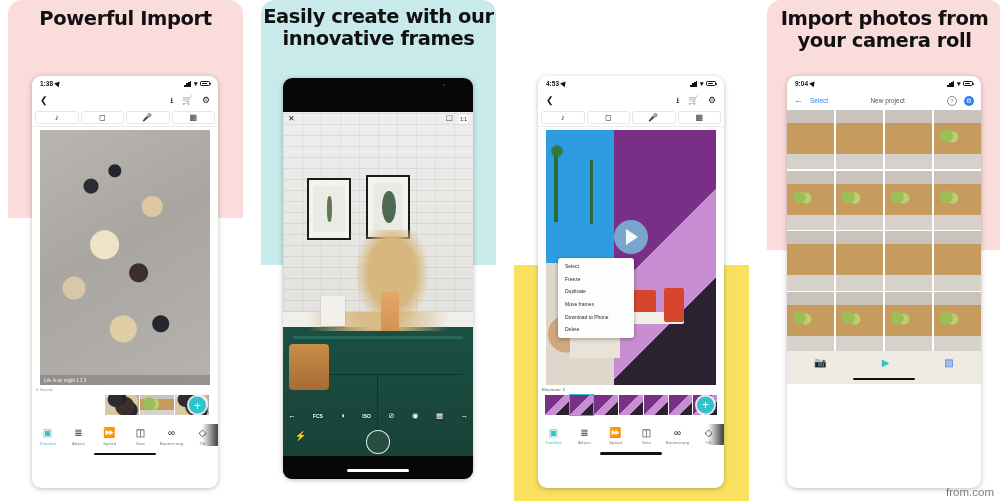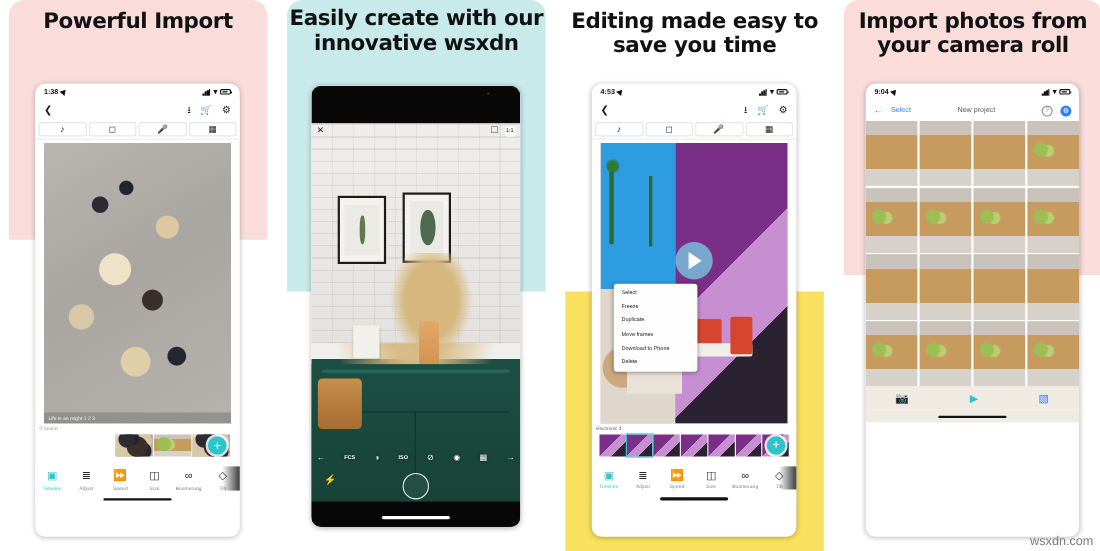--- a/index.html
+++ b/index.html
@@ -373,21 +373,21 @@
           </div>
       </div>
       <div class="homebar" style="margin-top:4px">
           <span></span>
         </div>
     </div>
   </div>
 
   <div class="panel">
     <div class="panel-bg" style="height:265px;background:#c8eaea"></div>
-    <div class="panel-title" style="top:6px">Easily create with our innovative wsxdn</div>
+    <div class="panel-title" style="top:6px">Easily create with our innovative frames</div>
 
     <div class="phone" style="left:28px; top:78px; width:190px; height:401px;">
       <div class="canvas ph-pampas" style="height:100%; position:relative;">
         <div class="ph-brick" style="position:absolute;left:0;right:0;top:34px;height:200px;"></div>
 
         <div style="position:absolute;left:24px;top:100px;width:44px;height:62px;border:2.2px solid #1b1b1b;background:#f3f2ee;"></div>
         <div style="position:absolute;left:30px;top:108px;width:32px;height:46px;background:#eceae4;"></div>
         <div style="position:absolute;left:44px;top:118px;width:5px;height:26px;background:#5f7a4e;border-radius:40%;"></div>
         <div style="position:absolute;left:83px;top:97px;width:44px;height:64px;border:2.2px solid #1b1b1b;background:#f3f2ee;"></div>
         <div style="position:absolute;left:90px;top:105px;width:30px;height:48px;background:#e9eae3;"></div>
@@ -434,21 +434,20 @@
         </div>
         <div class="cambottom">
             <span></span>
           </div>
       </div>
     </div>
   </div>
 
   <div class="panel">
     <div class="panel-bg" style="top:265px;height:236px;background:#f9e15f;border-radius:0"></div>
-    <div class="panel-title" style="top:8px">Editing made easy to save you time</div>
 
     <div class="phone" style="left:30px; top:76px; width:186px; height:412px;">
       <div class="statusbar">
         <div class="sb-left">
           <span>4:53</span>
           <span class="loc-arrow"></span>
         </div>
         <div class="sb-right">
           <span class="bars">
               <i></i>
@@ -602,14 +601,14 @@
         <span class="gb" style="color:#2d7ff9">📷</span>
         <span class="gb" style="color:#2ec4cc">▶</span>
         <span class="gb" style="color:#2d7ff9">▧</span>
       </div>
       <div class="homebar" style="background:#efeae2;height:11px">
           <span></span>
         </div>
     </div>
   </div>
 
-  <div class="watermark">wsxdn.com</div>
+  <div class="watermark">from.com</div>
 </div>
 
 </body></html>

